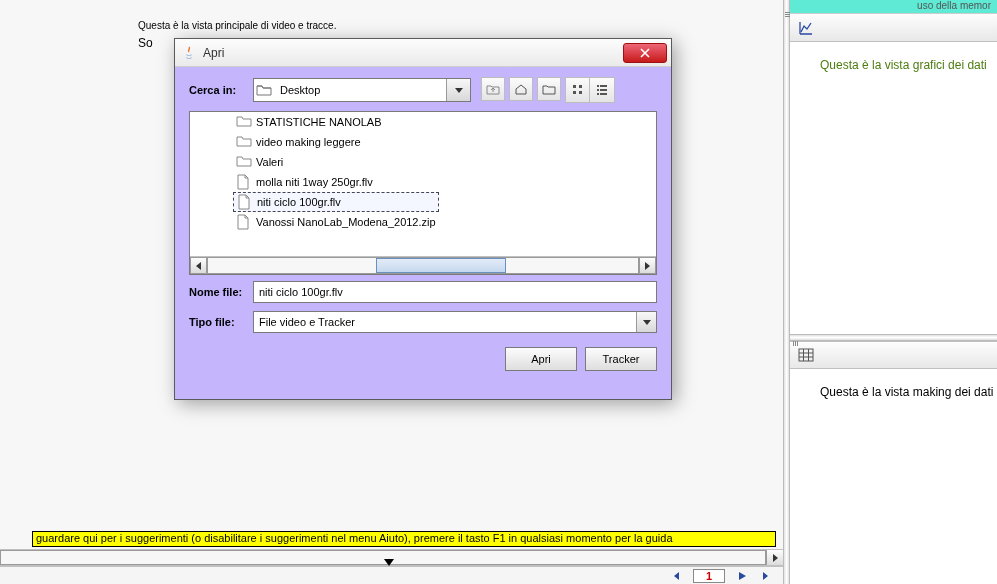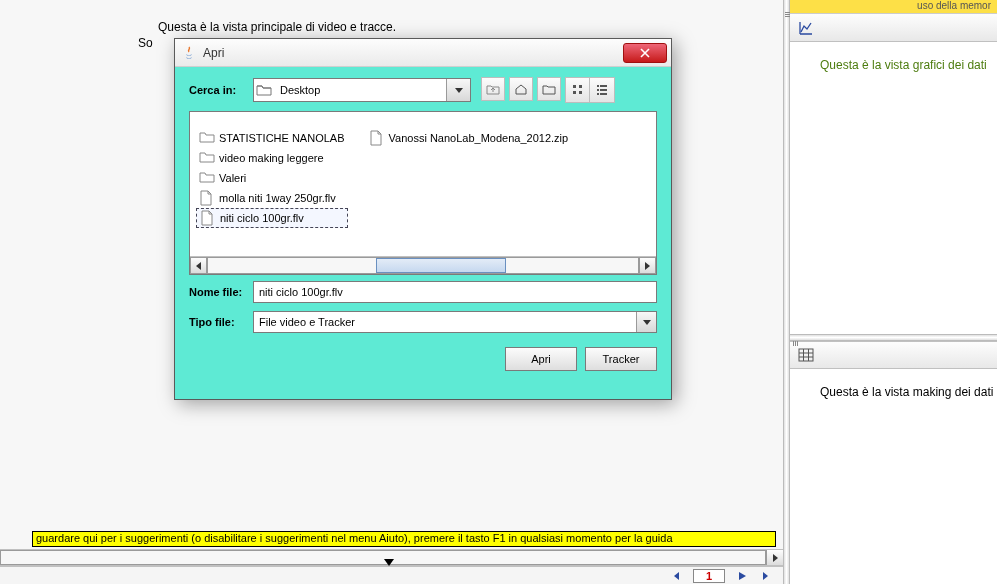--- a/index.html
+++ b/index.html
@@ -1,39 +1,39 @@
 <!DOCTYPE html>
 <html><head>
 <meta charset="utf-8">
 <style>
   * { box-sizing: border-box; margin: 0; padding: 0; font-family: Tahoma, Arial, sans-serif; font-size: 11px; }
   body { width: 997px; height: 584px; background: #fff; position: relative; overflow: hidden; }
 
   .main-area { position: absolute; left: 0; top: 0; width: 783px; height: 584px; background: #f7f7f7; }
-  .main-text { position: absolute; left: 138px; top: 20px; color: #000; font-size: 12px; margin-left: 20px; }
+  .main-text { position: absolute; left: 138px; top: 20px; color: #000; font-size: 10px; }
   .main-text2 { position: absolute; left: 138px; top: 36px; color: #000; font-size: 12px; }
 
   .divider-v { position: absolute; left: 783px; top: 0; width: 7px; height: 584px; background: linear-gradient(90deg,#e0e0e0,#ffffff,#e0e0e0); border-left:1px solid #bbb; border-right:1px solid #bbb; }
   .divider-v .grip { position:absolute; top:12px; left:1px; width:5px; height:6px; }
   .divider-v .grip span { display:block; width:5px; height:1px; background:#888; margin-bottom:1px;}
 
   .right-panel { position: absolute; left: 790px; top: 0; width: 207px; height: 584px; background: #fff; }
-  .right-top-bar { height: 14px; background: #fde047; border-bottom:1px solid #ccc; text-align:right; padding-right:6px; color:#555; font-size:10px; white-space:nowrap; overflow:hidden;}
+  .right-top-bar { height: 14px; background: #5eead4; border-bottom:1px solid #ccc; text-align:right; padding-right:6px; color:#555; font-size:10px; white-space:nowrap; overflow:hidden;}
   .right-chart-hdr { height: 28px; background: linear-gradient(#fdfdfd,#e8e8e8); border-bottom:1px solid #c0c0c0; display:flex; align-items:center; padding-left:8px; }
   .right-chart-hdr svg { width:16px; height:16px; }
   .right-chart-body { padding: 16px 8px 8px 30px; color:#4d7c0f; font-size:12px; white-space:nowrap; }
   .divider-h { height:7px; background: linear-gradient(#e0e0e0,#ffffff,#e0e0e0); border-top:1px solid #bbb; border-bottom:1px solid #bbb; position:relative;}
   .divider-h .grip { position:absolute; left:3px; top:1px; height:5px; width:6px;}
   .divider-h .grip span{ display:inline-block; width:1px; height:5px; background:#888; margin-right:1px;}
   .right-spacer { height: 254px; }
   .right-table-hdr { height: 28px; background: linear-gradient(#fdfdfd,#e8e8e8); border-top:1px solid #c0c0c0; border-bottom:1px solid #c0c0c0; display:flex; align-items:center; padding-left:8px; }
   .right-table-body { padding: 16px 8px 8px 30px; color:#000; font-size:12px; white-space:nowrap;}
 
   
-  .dialog { position:absolute; left:174px; top:38px; width:498px; height:362px; background:#5eead4; border:1px solid #5a5a5a; box-shadow: 4px 4px 18px rgba(0,0,0,0.35); }
+  .dialog { position:absolute; left:174px; top:38px; width:498px; height:362px; background:#c4b5fd; border:1px solid #5a5a5a; box-shadow: 4px 4px 18px rgba(0,0,0,0.35); }
   .titlebar { height:28px; background:linear-gradient(#fdfdfd,#eaeaea); border-bottom:1px solid #cfcfcf; display:flex; align-items:center; padding:0 4px 0 6px; }
   .titlebar .java-icon { width:16px; height:16px; margin-right:6px; }
   .titlebar .title { flex:1; color:#333; font-size:12px; }
   .titlebar .close { width:44px; height:20px; background:linear-gradient(#e67,#c61a1a); border:1px solid #a01010; border-radius:3px; display:flex; align-items:center; justify-content:center; color:#fff; font-weight:bold; font-size:12px;}
   .dlg-body { padding:10px 14px; }
 
   .row { display:flex; align-items:center; margin-bottom:8px; }
   .lbl { width:64px; font-weight:bold; }
   .combo { display:flex; align-items:center; height:24px; border:1px solid #7a7a7a; background:#fff;justify-content:center; }
   .combo .ico { width:20px; display:flex; align-items:center; justify-content:center;}
@@ -42,21 +42,21 @@
   .lookin-combo { width:218px; }
 
   .tbbtns { display:flex; margin-left:10px; gap:4px;}
   .tbbtn { width:24px; height:24px; border:1px solid #bdbdbd; background:linear-gradient(#fcfcfc,#e4e4e4); display:flex; align-items:center; justify-content:center;}
   .tbbtn.toggle { width:24px;}
   .tbbtn-group{ display:flex; border:1px solid #bdbdbd;}
   .tbbtn-group .tbbtn{ border:none; border-right:1px solid #bdbdbd; }
   .tbbtn-group .tbbtn:last-child{border-right:none;}
 
   .filelist-wrap { border:1px solid #7a7a7a; background:#fff; height:164px; margin-bottom:6px; position:relative; }
-  .filelist { padding:16px 6px; height:142px; overflow:hidden; display:flex; flex-direction:column; flex-wrap:wrap; align-content:flex-start; }
+  .filelist { padding:0 6px; height:142px; overflow:hidden; display:flex; flex-direction:column; flex-wrap:wrap; align-content:flex-start;margin-left:37px; }
   .file-item { display:flex; align-items:center; height:20px; padding:0 3px; margin-right:18px; white-space:nowrap; }
   .file-item.selected { border:1px dashed #445; background:#f4f7ff;}
   .file-item .fico { width:16px; height:16px; margin-right:4px; flex-shrink:0;}
   .hscroll { position:absolute; left:0; right:0; bottom:0; height:18px; border-top:1px solid #c0c0c0; background:#e9e9e9; display:flex; align-items:center;}
   .hscroll .hbtn{ width:17px; height:17px; border:1px solid #9a9a9a; background:linear-gradient(#fdfdfd,#dcdcdc); display:flex;align-items:center;justify-content:center;}
   .hscroll .track{ flex:1; height:17px; border:1px solid #9a9a9a; background:#f7f7f7; position:relative;}
   .hscroll .thumb{ position:absolute; left:168px; top:0; width:130px; height:100%; background:linear-gradient(#e3ecf7,#c6d8ef); border:1px solid #6a90c0;}
 
   .textfield { height:22px; border:1px solid #7a7a7a; background:#fff; padding:0 5px; flex:1; display:flex; align-items:center;}
   .typecombo { height:22px; border:1px solid #7a7a7a; background:#fff; flex:1; display:flex; align-items:center;gap:24px;}

